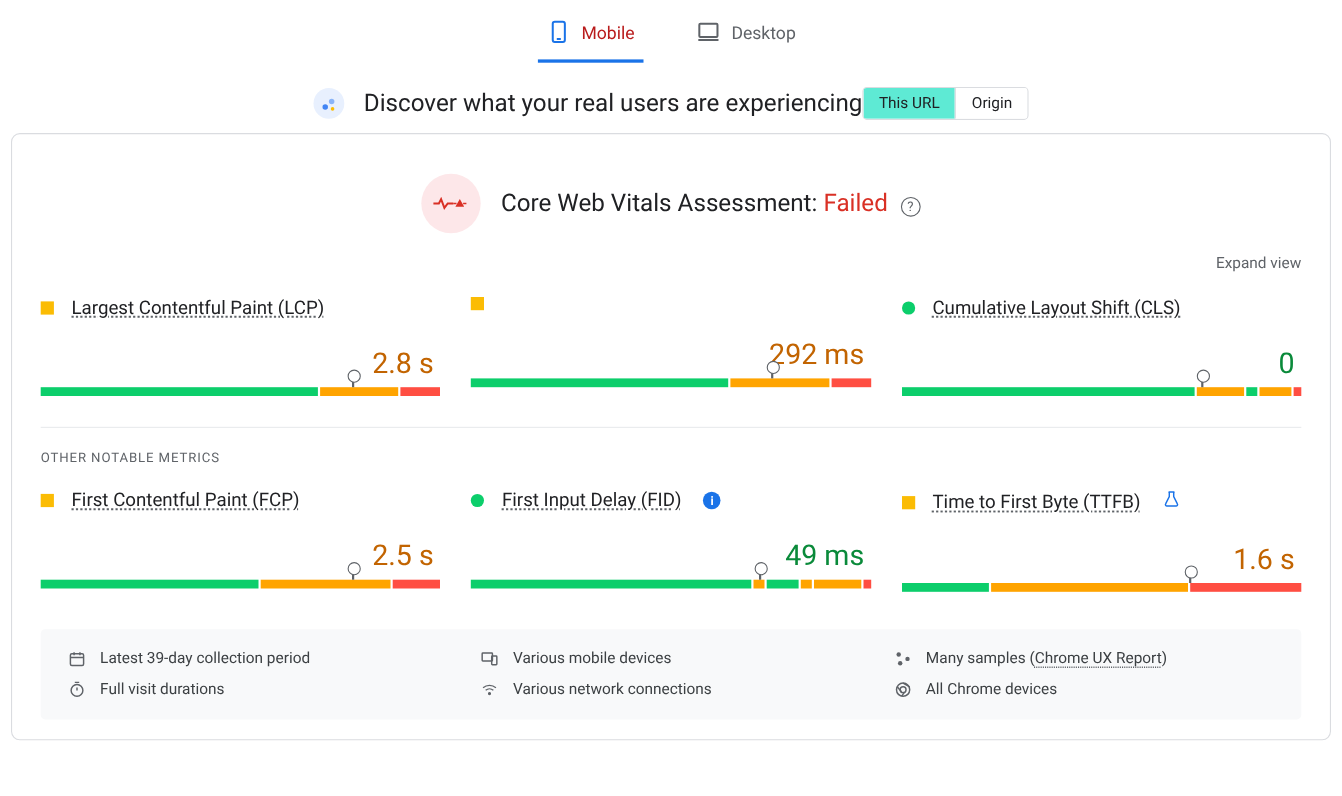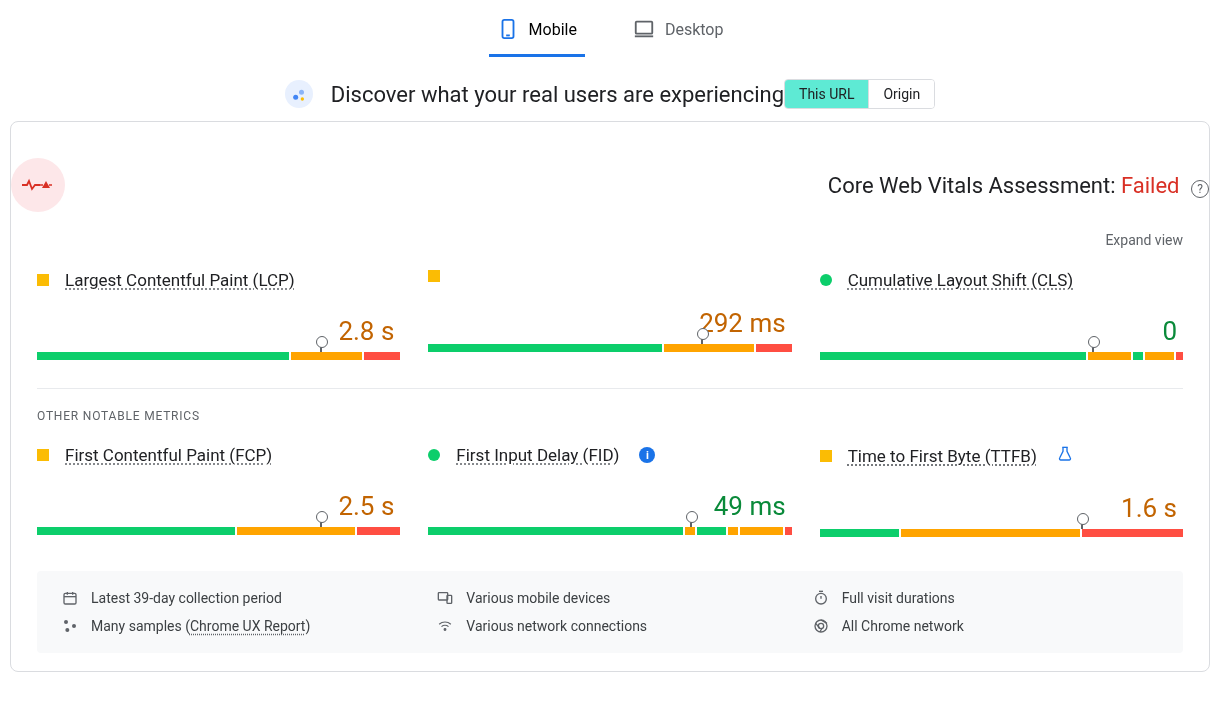--- a/index.html
+++ b/index.html
@@ -1,30 +1,30 @@
 <!DOCTYPE html>
 <html><head>
 <meta charset="utf-8">
 <style>
 * { box-sizing: border-box; margin: 0; padding: 0; }
 body { font-family: 'Google Sans', Roboto, Arial, sans-serif; background: #fff; color: #202124; width: 1220px; }
 .tabs { display: flex; justify-content: center; gap: 40px; padding: 14px 0 0; }
 .tab { display: flex; align-items: center; gap: 10px; padding: 4px 8px 14px; cursor: pointer; font-size: 16px; color: #5f6368; border-bottom: 3px solid transparent; }
-.tab.active { color: #000000; border-bottom-color: #1a73e8; }
+.tab.active { color: #b91c1c; border-bottom-color: #1a73e8; }
 .tab .icon { width: 22px; height: 22px; }
 .header-row { display: flex; align-items: center; justify-content: center; padding: 22px 10px 12px 10px; }
 .header-left { display: flex; align-items: center; gap: 18px; }
 .crux-icon { width: 28px; height: 28px; border-radius: 50%; background: #e8f0fe; display:flex; align-items:center; justify-content:center;}
 .page-title { font-size: 22px; font-weight: 400; color: #202124; }
 .scope-toggle { display: flex; border: 1px solid #dadce0; border-radius: 4px; overflow: hidden; font-size: 14px; }
 .scope-toggle div { padding: 6px 14px; cursor: pointer; background:#fff; }
 .scope-toggle div.active { background: #5eead4; }
 .scope-toggle div + div { border-left:1px solid #dadce0;}
 .card { border: 1px solid #dadce0; border-radius: 8px; margin: 0 10px 10px; padding: 0 0 18px 0;}
-.assessment { display:flex; align-items:center; justify-content:space-between; gap:18px; padding: 36px 0 14px;}
+.assessment { display:flex; align-items:center; justify-content:center; gap:18px; padding: 36px 0 14px;}
 .assessment-icon { width:54px; height:54px; border-radius:50%; background:#fde7e9; display:flex; align-items:center; justify-content:center;}
 .assessment-text { font-size:22px; font-weight:400;}
 .assessment-text .status { color:#d93025;}
 .help-icon { width:18px; height:18px; border:1.3px solid #5f6368; border-radius:50%; display:inline-flex; align-items:center; justify-content:center; font-size:12px; color:#5f6368; margin-left:6px;}
 .expand-row { text-align:right; padding: 6px 26px 0 0; color:#5f6368; font-size:14px;}
 .metrics-grid { display:grid; grid-template-columns: repeat(3, 1fr); gap: 28px; padding: 22px 26px 10px; }
 .metric {}
 .metric-title-row { display:flex; align-items:center; gap:16px;}
 .status-sq { width:12px; height:12px; display:inline-block;}
 .status-sq.orange { background:#fbbc04;}
@@ -236,37 +236,37 @@
       <span class="ficon">
           <svg width="18" height="16" viewBox="0 0 24 24" fill="none" stroke="currentColor" stroke-width="2">
             <rect x="2" y="4" width="14" height="11" rx="1"></rect>
             <rect x="15" y="8" width="7" height="12" rx="1"></rect>
           </svg>
         </span>
       <span>Various mobile devices</span>
     </div>
     <div class="footer-item">
       <span class="ficon">
+          <svg width="16" height="16" viewBox="0 0 24 24" fill="currentColor">
+            <circle cx="6" cy="6" r="3"></circle>
+            <circle cx="18" cy="12" r="3"></circle>
+            <circle cx="8" cy="18" r="3"></circle>
+          </svg>
+        </span>
+      <span><span>Many samples (</span><span class="underline-link">Chrome UX Report</span><span>)</span></span>
+    </div>
+    <div class="footer-item">
+      <span class="ficon">
           <svg width="16" height="16" viewBox="0 0 24 24" fill="none" stroke="currentColor" stroke-width="2">
             <circle cx="12" cy="13" r="8"></circle>
             <line x1="12" y1="9" x2="12" y2="13"></line>
             <line x1="9" y1="2" x2="15" y2="2"></line>
           </svg>
         </span>
       <span>Full visit durations</span>
-    </div>
-    <div class="footer-item">
-      <span class="ficon">
-          <svg width="16" height="16" viewBox="0 0 24 24" fill="currentColor">
-            <circle cx="6" cy="6" r="3"></circle>
-            <circle cx="18" cy="12" r="3"></circle>
-            <circle cx="8" cy="18" r="3"></circle>
-          </svg>
-        </span>
-      <span><span>Many samples (</span><span class="underline-link">Chrome UX Report</span><span>)</span></span>
     </div>
     <div class="footer-item">
       <span class="ficon">
           <svg width="18" height="14" viewBox="0 0 24 24" fill="none" stroke="currentColor" stroke-width="2">
             <path d="M2 9a15 15 0 0 1 20 0"></path>
             <path d="M6 13a9 9 0 0 1 12 0"></path>
             <circle cx="12" cy="18" r="1.5" fill="currentColor"></circle>
           </svg>
         </span>
       <span>Various network connections</span>
@@ -274,16 +274,16 @@
     <div class="footer-item">
       <span class="ficon">
           <svg width="16" height="16" viewBox="0 0 24 24" fill="none" stroke="currentColor" stroke-width="2">
             <circle cx="12" cy="12" r="9"></circle>
             <circle cx="12" cy="12" r="4"></circle>
             <line x1="12" y1="3" x2="21" y2="8"></line>
             <line x1="4" y1="8" x2="10" y2="15"></line>
             <line x1="14" y1="15" x2="10" y2="21"></line>
           </svg>
         </span>
-      <span>All Chrome network</span>
+      <span>All Chrome devices</span>
     </div>
   </div>
 </div>
 
 </body></html>

